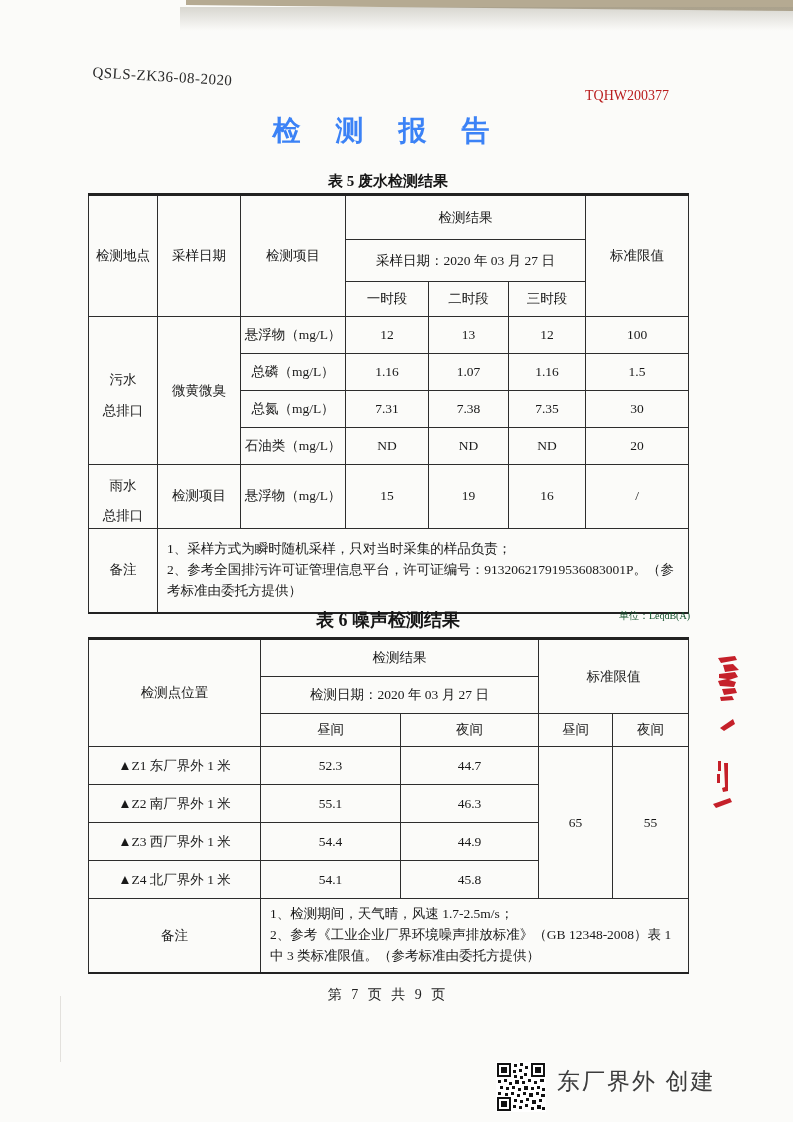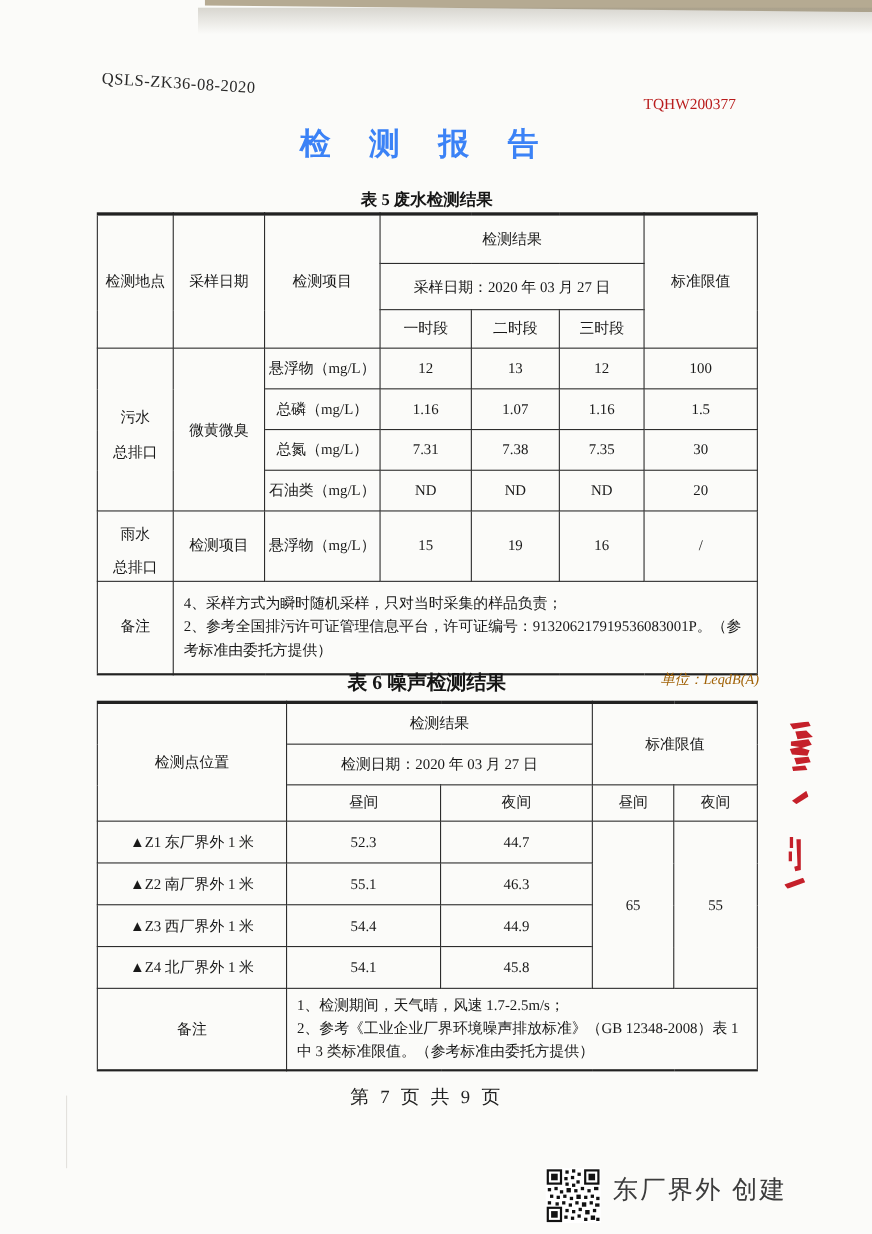--- a/index.html
+++ b/index.html
@@ -36,21 +36,21 @@
   }
   .t5-caption{
     position:absolute;left:88px;top:172px;width:600px;text-align:center;
     font-size:15px;font-weight:bold;color:#151515;
   }
   .t6-caption{
     position:absolute;left:88px;top:608px;width:600px;text-align:center;
     font-size:18px;font-weight:bold;color:#151515;
   }
   .t6-unit{
-    position:absolute;right:103px;top:609px;font-size:13px;font-weight:normal;color:#a16207;font-style:italic;
+    position:absolute;right:103px;top:609px;font-size:10px;font-weight:normal;color:#14532d;
   }
   
   table.tbl{
     position:absolute;left:88px;width:600px;border-collapse:collapse;table-layout:fixed;
     border:1.5px solid #222;border-top-width:3px;
   }
   table.t5{top:193px;border-bottom-width:2.5px;}
   table.t6{top:637px;border-bottom-width:2.5px;}
   .tbl td{
     border:1.3px solid #2d2d2d;text-align:center;vertical-align:middle;
@@ -59,21 +59,21 @@
   }
   .tbl td.remark-txt{text-align:left;padding:5px 9px;line-height:1.55;}
   .tbl td.loc div{line-height:1.5;margin-top:10px;}
   tr.r-h1{height:45px;} tr.r-h2{height:42px;} tr.r-h3{height:35px;}
   tr.r-d{height:37px;} tr.r-rain{height:39px;} tr.r-rem5{height:85px;}
   tr.r6-h1{height:38px;} tr.r6-h2{height:37px;} tr.r6-h3{height:33px;}
   tr.r6-d{height:38px;} tr.r6-rem{height:63px;}
   
   .page-footer{
     position:absolute;left:88px;top:986px;width:600px;text-align:center;
-    font-size:17px;letter-spacing:3px;color:#222;
+    font-size:14px;letter-spacing:3px;color:#222;
   }
   
   .qr{
     position:absolute;left:496px;top:1062px;width:50px;height:50px;background:#fff;
   }
   .scanner-label{
     position:absolute;left:557px;top:1066px;font-size:23px;letter-spacing:2px;color:#3c3c3c;
     font-family:"Liberation Sans","DejaVu Sans",sans-serif;
   }
   
@@ -159,21 +159,21 @@
     <td>检测项目</td>
     <td>悬浮物（mg/L）</td>
     <td>15</td>
     <td>19</td>
     <td>16</td>
     <td>/</td>
   </tr>
   <tr class="r-rem5">
     <td>备注</td>
     <td colspan="6" class="remark-txt">
-      <div>4、采样方式为瞬时随机采样，只对当时采集的样品负责；</div>
+      <div>1、采样方式为瞬时随机采样，只对当时采集的样品负责；</div>
       <div>2、参考全国排污许可证管理信息平台，许可证编号：913206217919536083001P。（参考标准由委托方提供）</div>
     </td>
   </tr>
 </tbody>
   </table>
 
 <div class="t6-caption">表 6 噪声检测结果</div>
 <div class="t6-unit">单位：LeqdB(A)</div>
 <table class="tbl t6">
   <colgroup>

